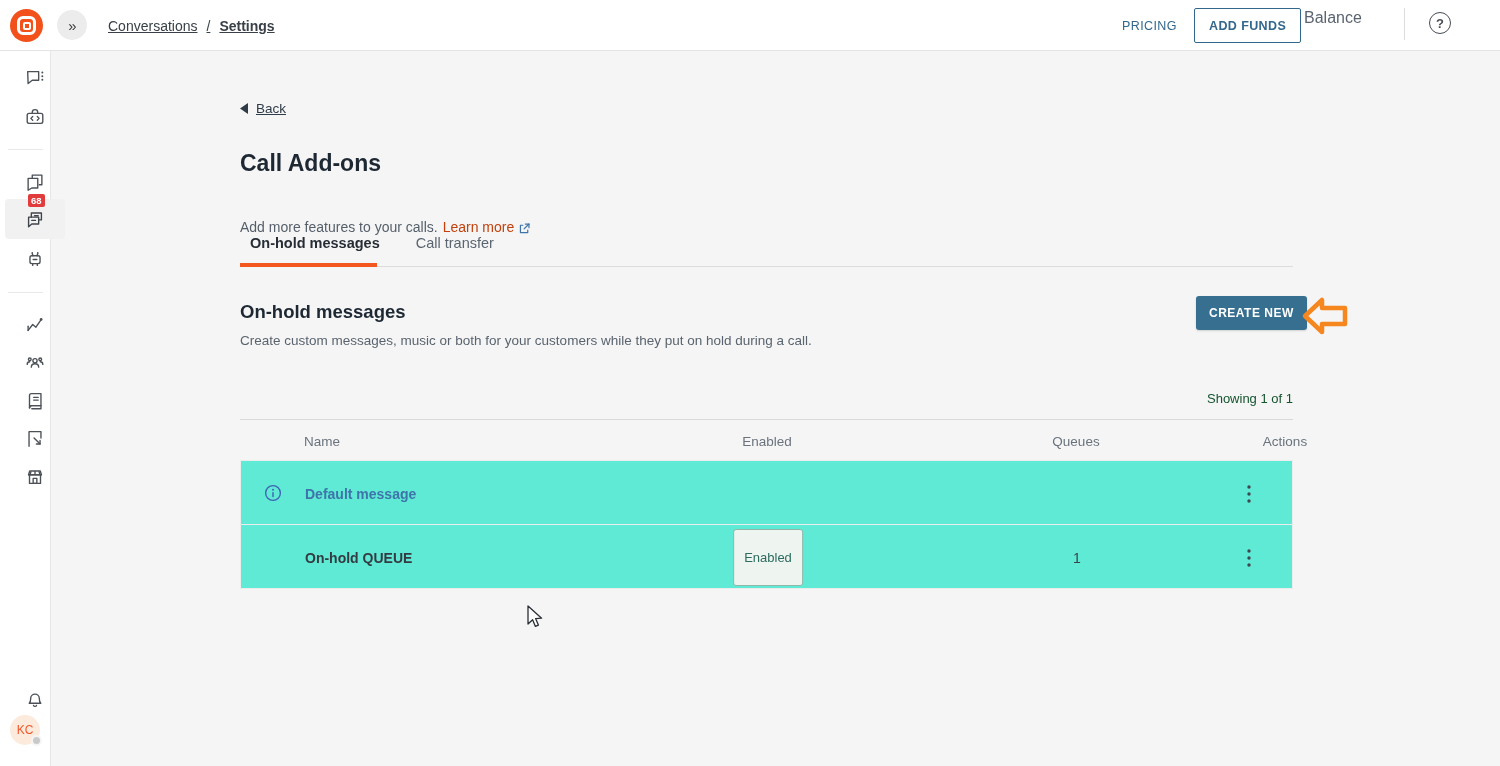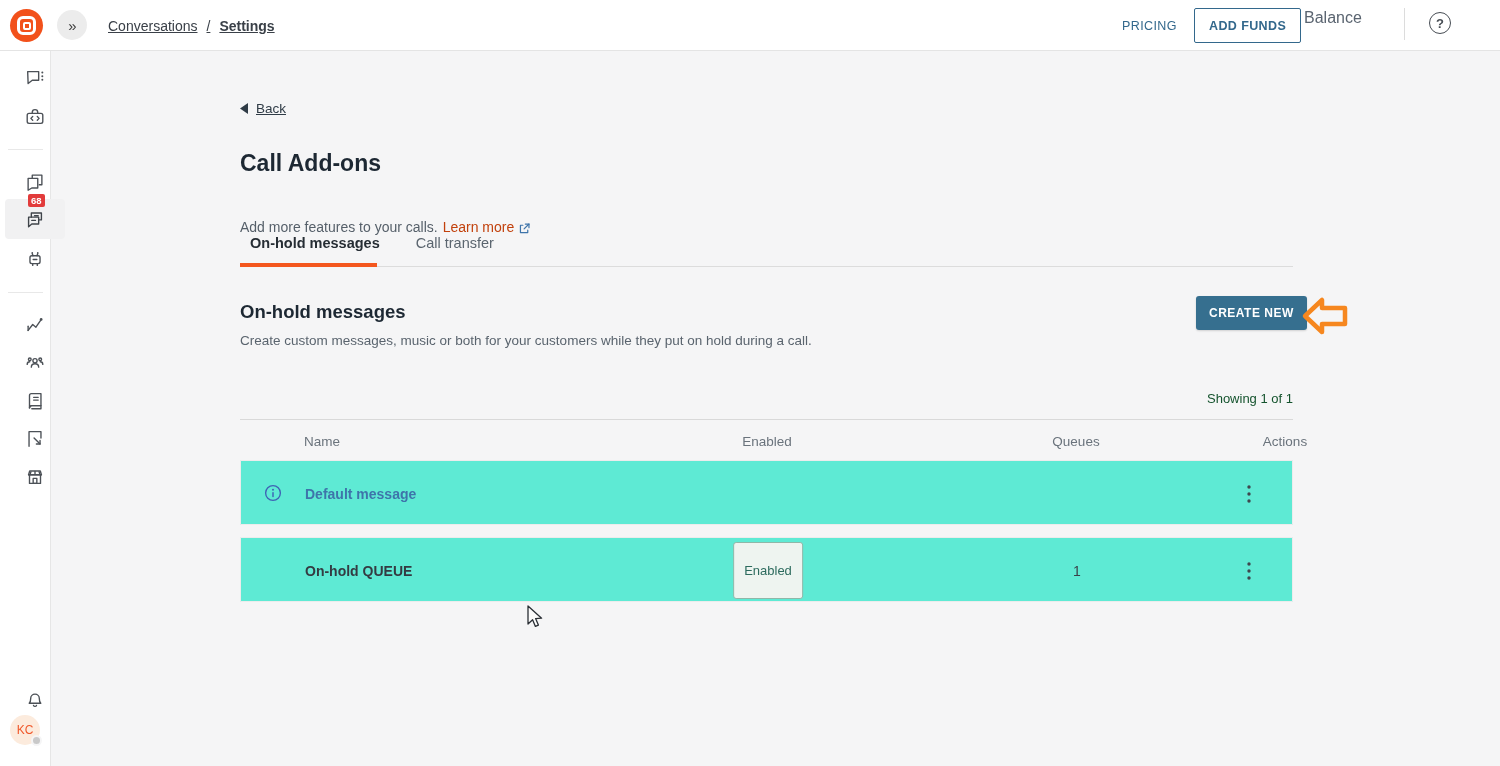--- a/index.html
+++ b/index.html
@@ -51,21 +51,21 @@
   .showing { position:absolute; right:207px; top:391px; font-size:13px; color:#14532d; }
   .table-topline { position:absolute; left:240px; top:419px; width:1053px; height:1px; background:#d9d9d9; }
   .th { position:absolute; top:434px; font-size:13.5px; color:#6a737c; }
   .th-name { left:304px; }
   .th-status { left:767px; transform:translateX(-50%); }
   .th-queues { left:1076px; transform:translateX(-50%); }
   .th-actions { left:1261px; transform:translateX(-50%);margin-left:24px; }
 
   .trow { position:absolute; left:240px; width:1053px; height:65px; background:#5eead4; border:1px solid #ececec; border-radius:1px; }
   .trow-1 { top:460px; }
-  .trow-2 { top:537px; }
+  .trow-2 { top:524px; }
   .cell-name { position:absolute; left:64px; top:0; height:65px; display:flex; align-items:center; font-size:14px; font-weight:bold; }
   .name-link { color:#3e74aa; cursor:pointer; }
   .name-plain { color:#343b42; }
   .info-ic { position:absolute; left:23px; top:23px; cursor:pointer; }
   .cell-status { position:absolute; left:527px; top:0; height:65px; transform:translateX(-50%); display:flex; align-items:center; }
   .badge-enabled { background:#eef4f0; border:1px solid #8fb7a8; border-radius:3px; color:#2d6b5e; font-size:13px; padding:20px 10px; }
   .cell-queues { position:absolute; left:836px; top:0; height:65px; transform:translateX(-50%); display:flex; align-items:center; font-size:14px; color:#3a4149; }
   .kebab { position:absolute; left:1008px; top:0; height:65px; transform:translateX(-50%); display:flex; align-items:center; cursor:pointer; padding:0 8px; }
 
   .cursor { position:absolute; left:526px; top:605px; z-index:10; pointer-events:none; }

